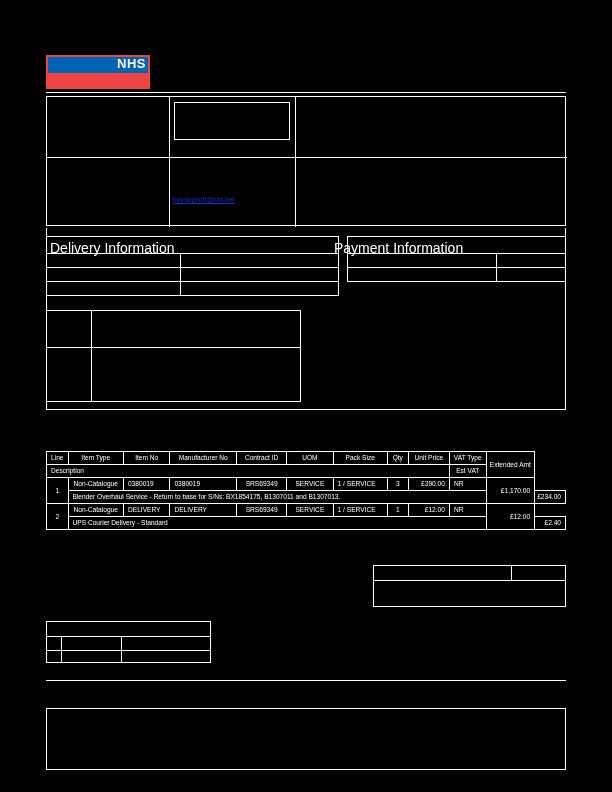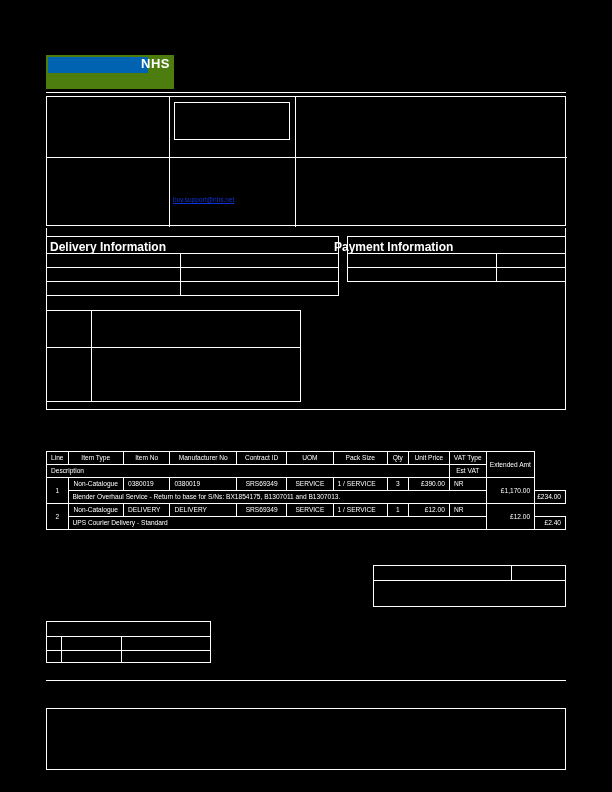--- a/index.html
+++ b/index.html
@@ -21,23 +21,23 @@
     width: 612px;
     height: 792px;
     background: #000000;
   }
 
   
   .logo-box {
     position: absolute;
     left: 46px;
     top: 55px;
-    width: 128px;
+    width: 104px;
     height: 34px;
-    background: #4d7c0f;
+    background: #ef4444;
     overflow: hidden;
   }
   .logo-blue {
     position: absolute;
     left: 2px;
     top: 2px;
     width: 100px;
     height: 16px;
     background: #0063b2;
   }
@@ -104,22 +104,22 @@
     top: 196px;
     font-size: 6.5px;
     color: #1032d6;
     text-decoration: underline;
     font-family: "Liberation Sans", sans-serif;
   }
 
   
   .sec-title {
     position: absolute;
-    font-size: 12px;
-    font-weight: bold;
+    font-size: 14px;
+    font-weight: normal;
     color: #ffffff;
   }
   .delivery-box {
     position: absolute;
     left: 46px;
     top: 236px;
     width: 293px;
     height: 60px;
     border: 1px solid #ffffff;
     box-sizing: border-box;

